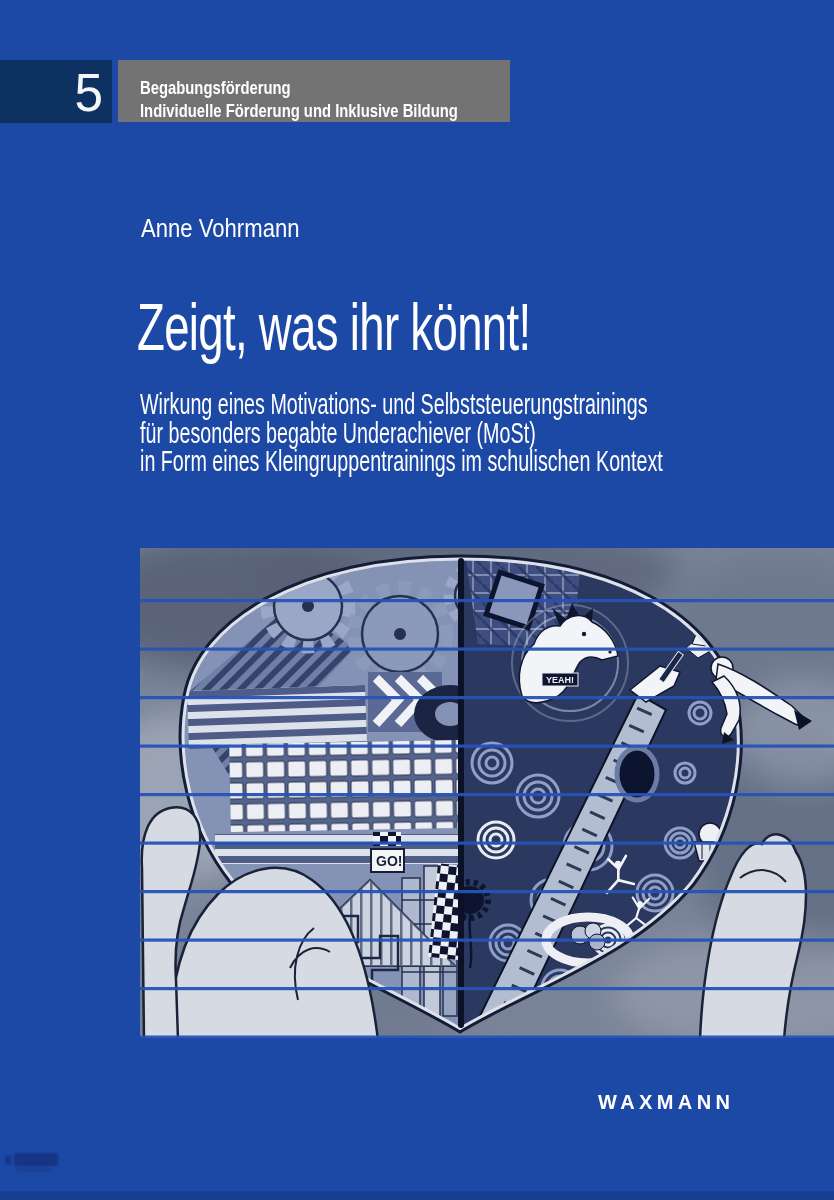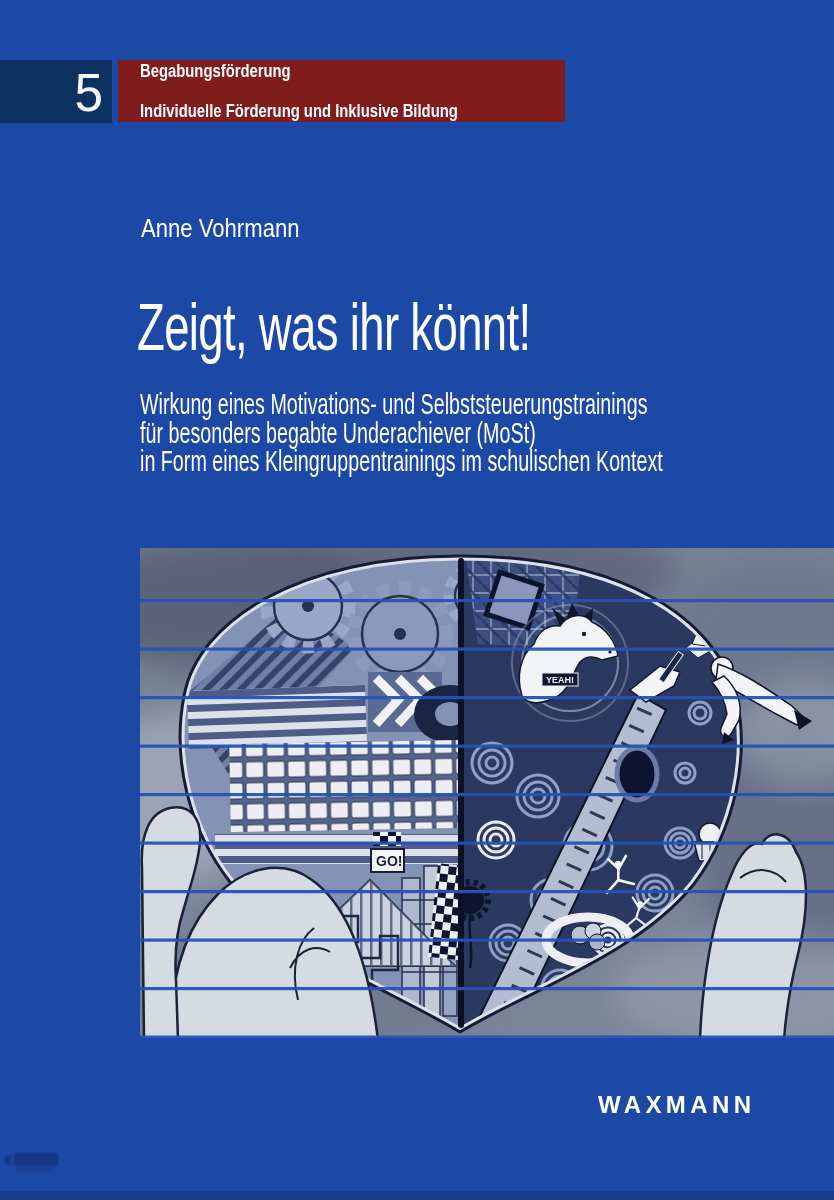--- a/index.html
+++ b/index.html
@@ -13,22 +13,22 @@
   .num-square{
     position:absolute; left:0; top:60px; width:112px; height:63px;
     background:#0d3261; display:flex; align-items:center; justify-content:flex-end;
     padding-right:9px; box-sizing:border-box;
   }
   .num-square span{
     color:#f4f6fa; font-size:54px; font-weight:400; line-height:1;
     transform:scaleX(.95); transform-origin:right center;
   }
   .series-band{
-    position:absolute; left:118px; top:60px; width:447px; height:62px;
-    background:#7f1d1d; display:flex; flex-direction:column; justify-content:space-between;
+    position:absolute; left:118px; top:60px; width:392px; height:62px;
+    background:#737373; display:flex; flex-direction:column; justify-content:flex-end;
     padding-left:22px; box-sizing:border-box;
   }
   .series-line{
     color:#ffffff; font-weight:700; font-size:19px; line-height:22.5px;
     transform:scaleX(.78); transform-origin:left center; white-space:nowrap;
   }
   
   .author{
     position:absolute; left:141px; top:214px; color:#ffffff;
     font-size:26px; line-height:1.1; transform:scaleX(.85); transform-origin:left top;
@@ -47,21 +47,21 @@
   }
   
   .photo{
     position:absolute; left:140px; top:548px; width:694px; height:490px;
     overflow:hidden; background:#7a8498;
   }
   .photo svg{display:block;}
   
   .publisher{
     position:absolute; left:598px; top:1091px; color:#ffffff;
-    font-size:24px; font-weight:700; letter-spacing:4.4px; white-space:nowrap;
+    font-size:20px; font-weight:700; letter-spacing:4.4px; white-space:nowrap;
   }
   
   .wm-blob1{
     position:absolute; left:14px; top:1153px; width:44px; height:13px;
     background:rgba(14,34,104,.55); border-radius:2px; filter:blur(1.3px);
   }
   .wm-blob2{
     position:absolute; left:5px; top:1155px; width:6px; height:10px;
     background:rgba(14,34,104,.45); border-radius:1px; filter:blur(1px);
   }

